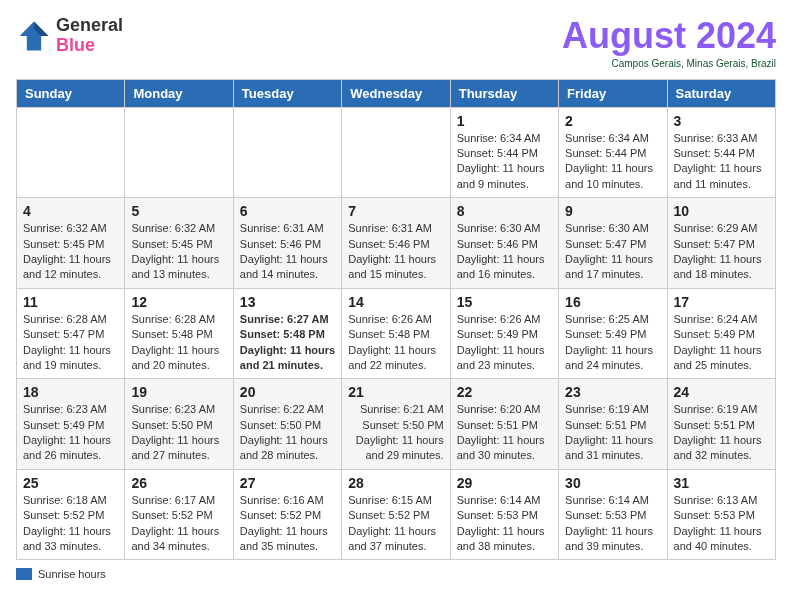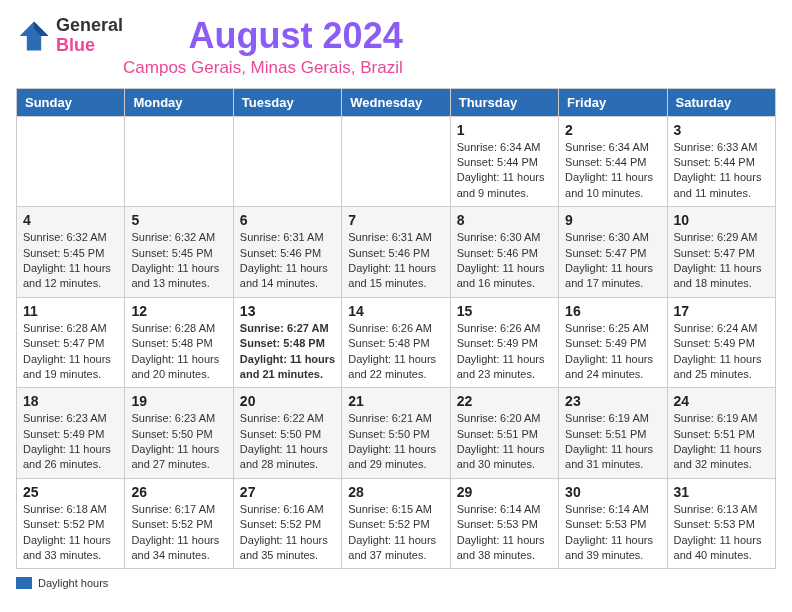--- a/index.html
+++ b/index.html
@@ -6,21 +6,21 @@
     body {
       font-family: Arial, sans-serif;
       background: #fff;
       width: 792px;
       min-height: 612px;
       padding: 16px;
     }
     .header-area {
       display: flex;
       align-items: flex-start;
-      justify-content: flex-start;
+      justify-content: space-between;
       margin-bottom: 10px;
     }
     .logo {
       display: flex;
       align-items: center;
       gap: 4px;
     }
     .logo-text {
       font-size: 18px;
       font-weight: bold;
@@ -35,22 +35,22 @@
     .title-area {
       text-align: right;
     }
     .month-year {
       font-size: 36px;
       font-weight: bold;
       color: #8b5cf6;
       line-height: 1.1;
     }
     .location {
-      font-size: 17px;
-      color: #ec4899;
+      font-size: 10px;
+      color: #14532d;
       margin-top: 2px;
     }
     .calendar {
       width: 100%;
       border-collapse: collapse;
       font-size: 11px;
       border-radius: 14px;
     }
     .calendar th {
       background: #2a6db5;
@@ -261,21 +261,21 @@
 Daylight: 11 hours and 27 minutes.</div>
         </td>
         <td>
           <span class="day-num">20</span>
           <div class="day-detail" style="white-space: pre-line;">Sunrise: 6:22 AM
 Sunset: 5:50 PM
 Daylight: 11 hours and 28 minutes.</div>
         </td>
         <td>
           <span class="day-num">21</span>
-          <div class="day-detail" style="white-space: pre-line;">Sunrise: 6:21 AM
+          <div class="day-detail" style="white-space: pre-line; text-align: right;">Sunrise: 6:21 AM
 Sunset: 5:50 PM
 Daylight: 11 hours and 29 minutes.</div>
         </td>
         <td>
           <span class="day-num">22</span>
           <div class="day-detail" style="white-space: pre-line;">Sunrise: 6:20 AM
 Sunset: 5:51 PM
 Daylight: 11 hours and 30 minutes.</div>
         </td>
         <td>
@@ -333,14 +333,14 @@
           <div class="day-detail" style="white-space: pre-line;">Sunrise: 6:13 AM
 Sunset: 5:53 PM
 Daylight: 11 hours and 40 minutes.</div>
         </td>
       </tr>
     </tbody>
 </table>
 
 <div class="legend">
   <span class="legend-box"></span>
-  <span>Daylight hours</span>
+  <span>Sunrise hours</span>
 </div>
 
 </body></html>

